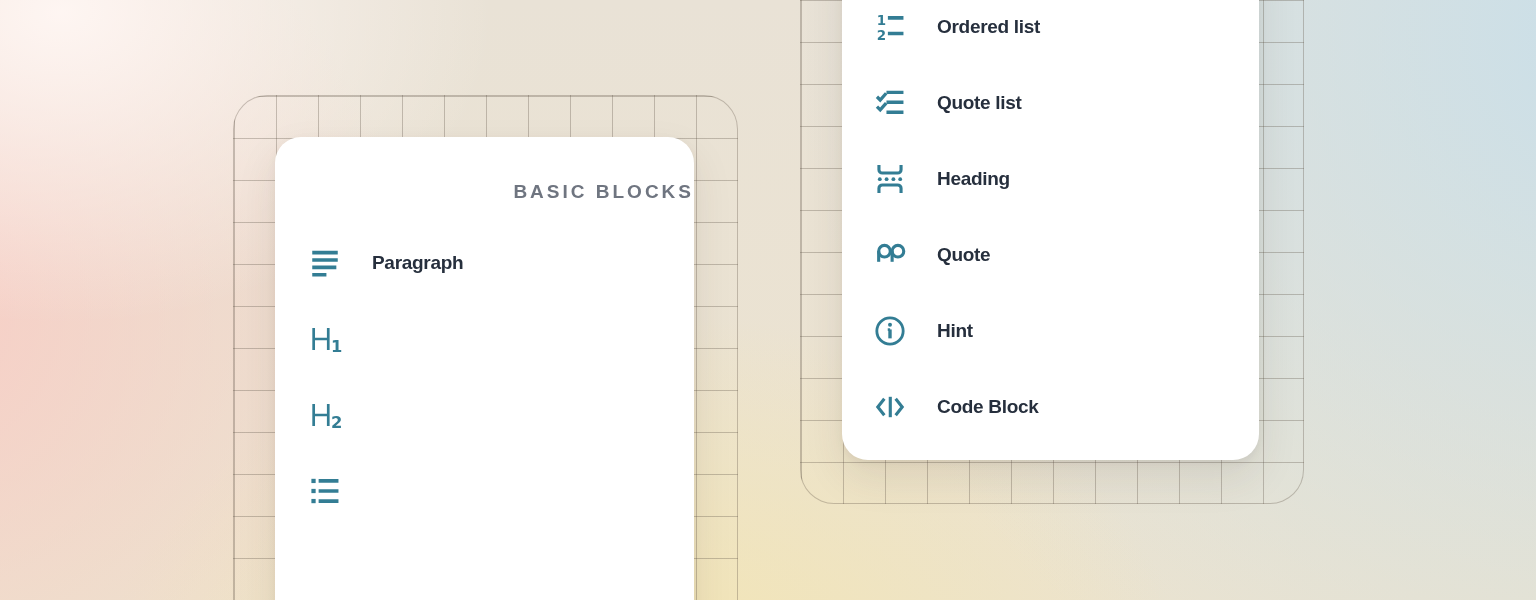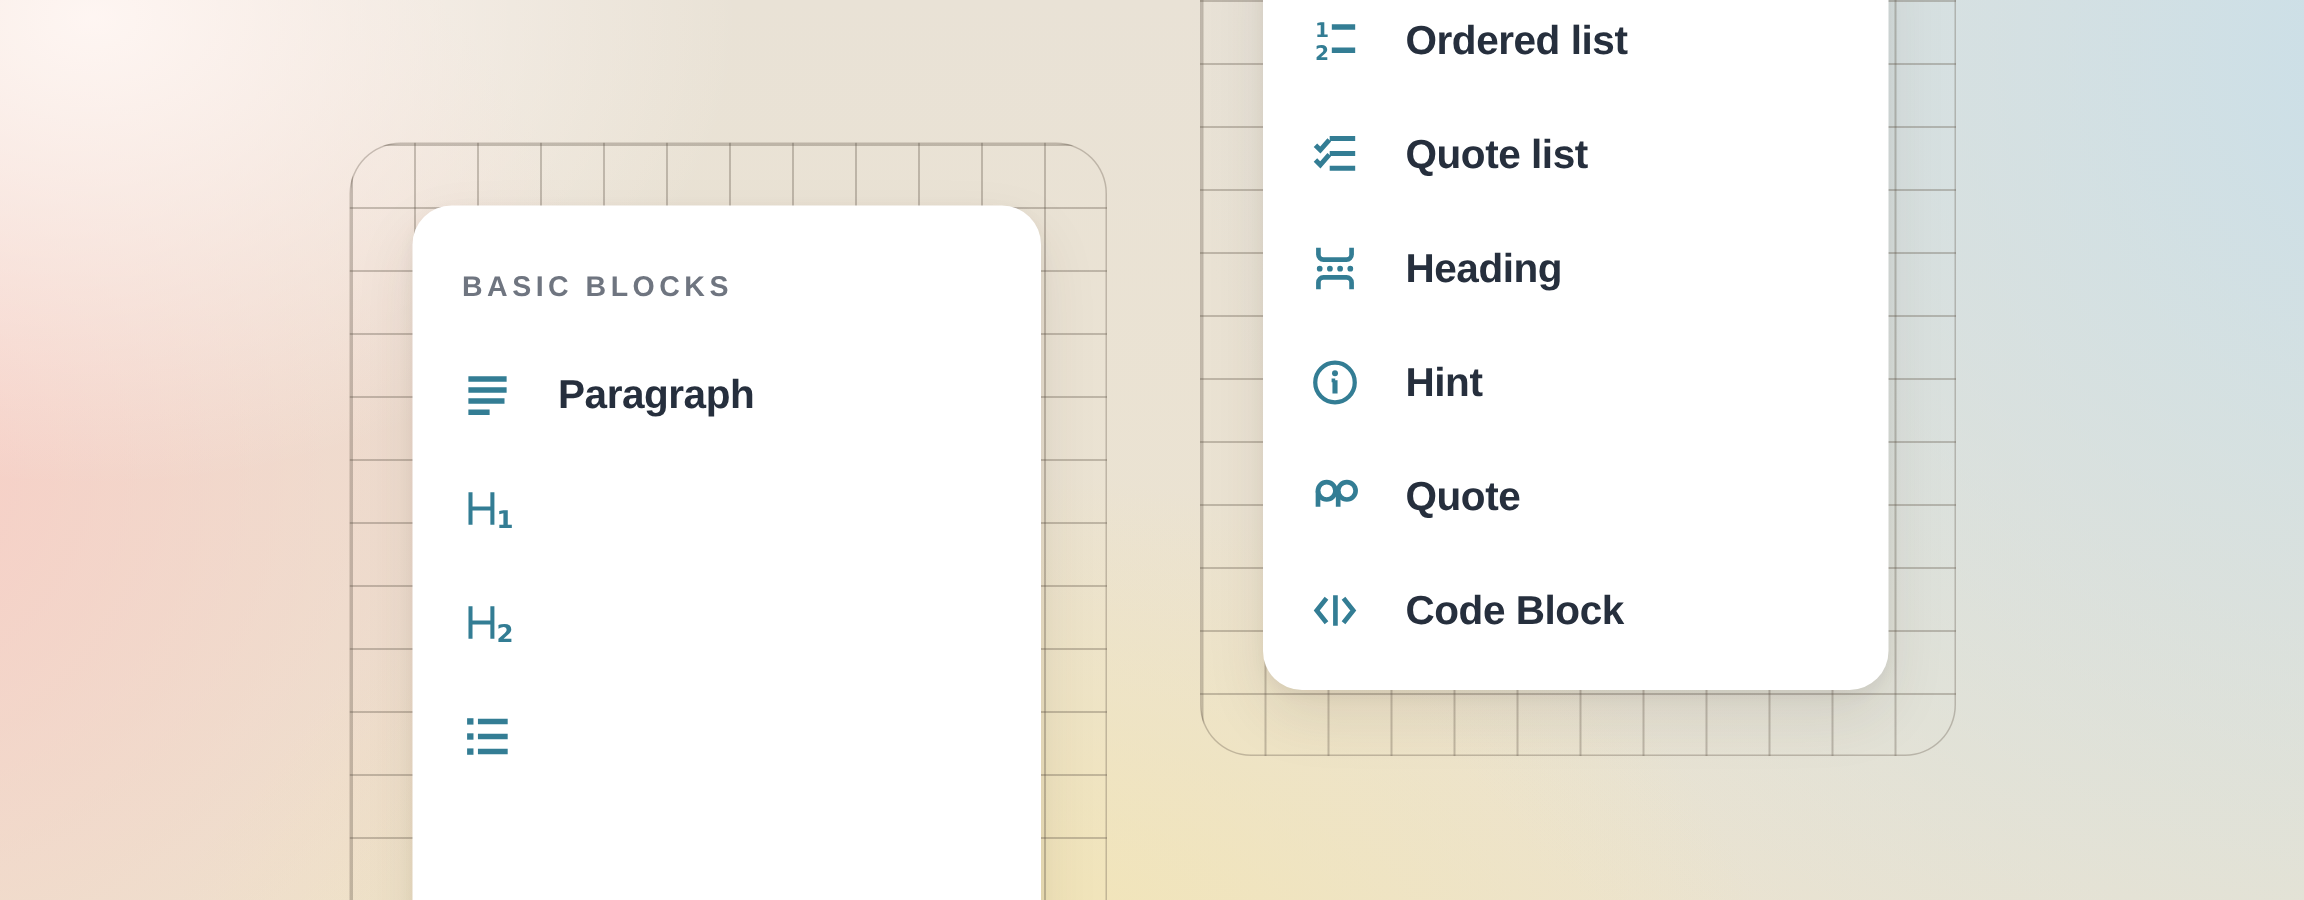--- a/index.html
+++ b/index.html
@@ -41,38 +41,39 @@
   .menu-card.left{left:275px;top:137px;width:419px;height:530px;padding-left:33px;}
   .menu-card.right{left:842px;top:-60px;width:417px;height:520px;padding-left:31px;}
   .section-label{
     margin-top:44px;
     margin-bottom:22px;
     font-size:19px;
     font-weight:700;
     letter-spacing:3px;
     color:var(--label-text);
     line-height:22px;
+    text-align:right;
   }
   .menu-card.right .items{margin-top:49px;}
   .menu-item{
     height:76px;
     display:flex;
     align-items:center;
     cursor:pointer;
   }
   .menu-item .icon{
     width:34px;height:34px;
     flex:0 0 34px;
     color:var(--icon-teal);
     display:flex;align-items:center;justify-content:center;
   }
   .menu-item .icon svg{width:34px;height:34px;display:block;}
   .menu-item .label{
     margin-left:30px;
-    font-size:27px;
+    font-size:19px;
     font-weight:600;
     letter-spacing:-0.3px;
     color:var(--item-text);
     white-space:nowrap;
   }
   .sprite{position:absolute;width:0;height:0;overflow:hidden;}
 </style>
 </head>
 <body>
 
@@ -199,36 +200,36 @@
     <span class="icon">
       <svg>
               <use href="#divider-icon"></use>
             </svg>
     </span>
     <span class="label">Heading</span>
   </div>
         <div class="menu-item">
     <span class="icon">
       <svg>
+              <use href="#quote-icon"></use>
+            </svg>
+    </span>
+    <span class="label">Quote</span>
+  </div>
+        <div class="menu-item">
+    <span class="icon">
+      <svg>
               <use href="#hint-icon"></use>
             </svg>
     </span>
     <span class="label">Hint</span>
   </div>
         <div class="menu-item">
     <span class="icon">
       <svg>
-              <use href="#quote-icon"></use>
-            </svg>
-    </span>
-    <span class="label">Quote</span>
-  </div>
-        <div class="menu-item">
-    <span class="icon">
-      <svg>
               <use href="#code-block-icon"></use>
             </svg>
     </span>
     <span class="label">Code Block</span>
   </div>
       </div>
   </div>
 
 </div>
 

